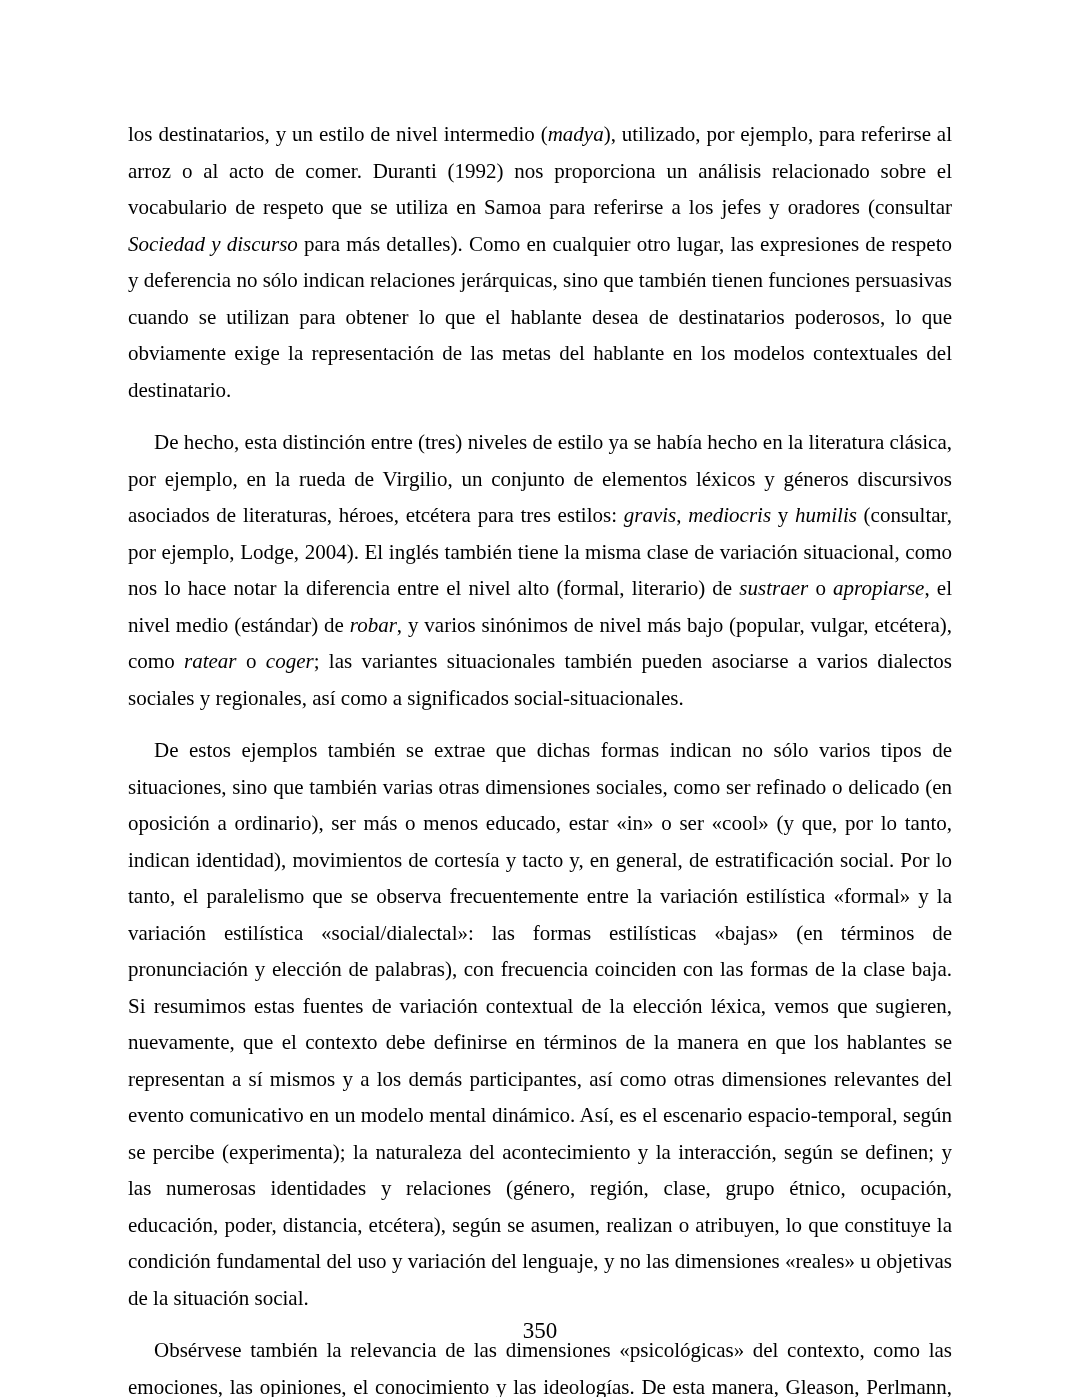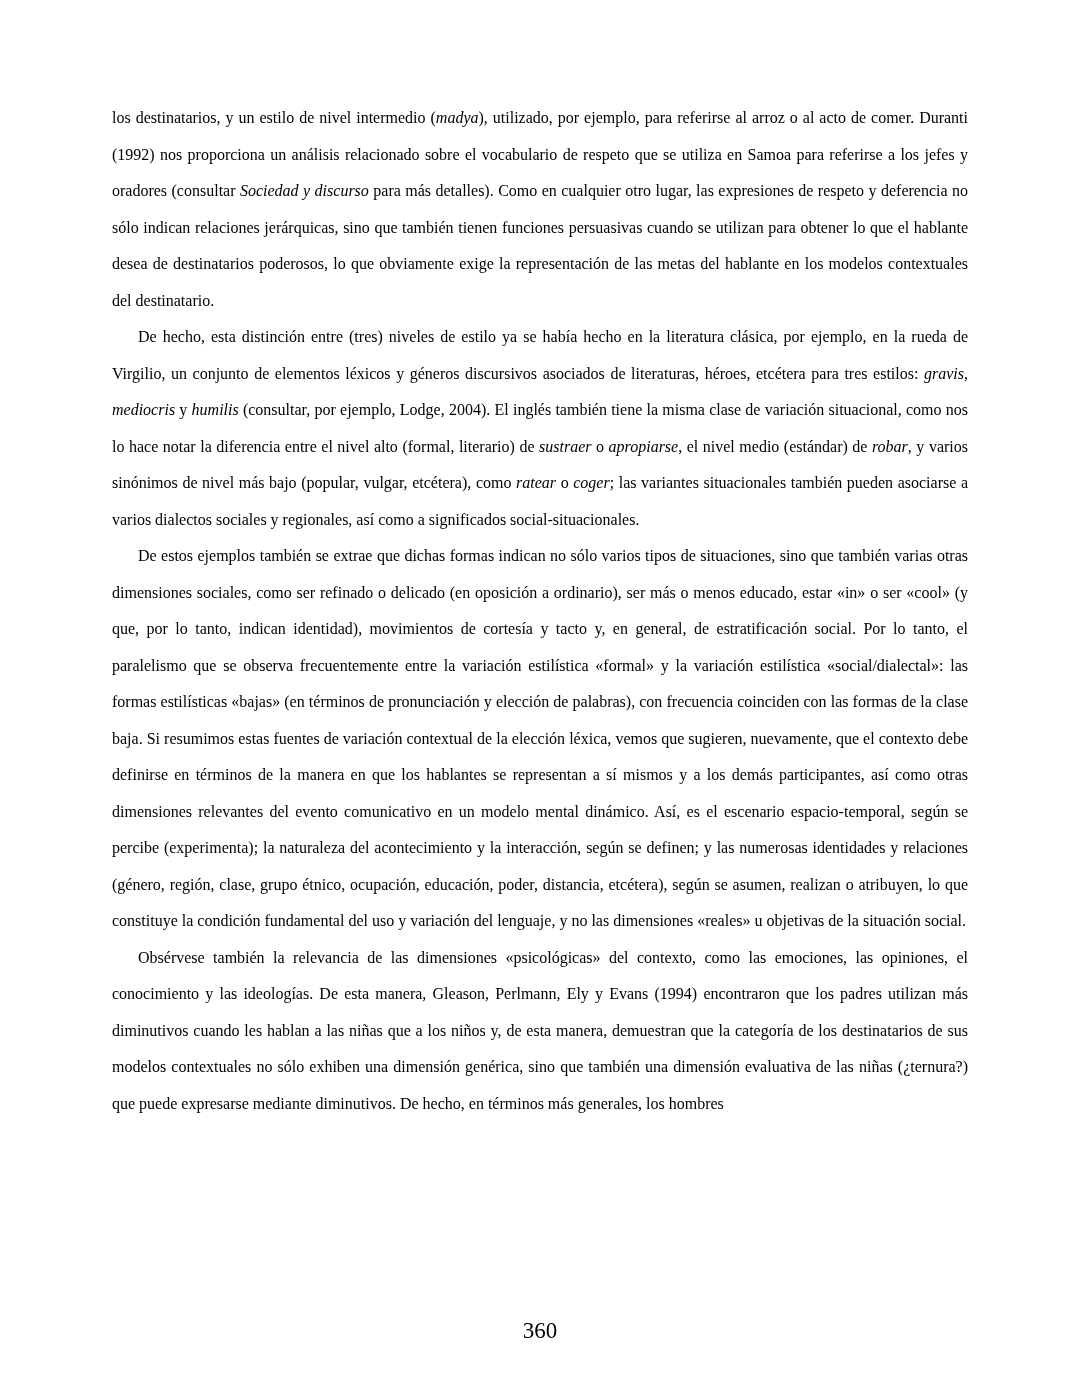--- a/index.html
+++ b/index.html
@@ -17,22 +17,22 @@
     box-sizing: border-box;
     overflow: hidden;
   }
   .content {
     position: absolute;
     left: 112px;
     top: 100px;
     width: 856px;
   }
   p {
-    margin: 0;
-    font-size: 16px;
+    margin: 16px;
+    font-size: 21px;
     line-height: 36.5px;
     text-align: justify;
     text-justify: inter-word;
     hyphens: none;
     -webkit-hyphens: none;
   }
   p.indent {
     text-indent: 26px;
   }
   em { font-style: italic; }
@@ -49,14 +49,14 @@
 </head>
 <body>
 
 <div class="page">
   <div class="content" id="body-container">
       <p class=""><span>los destinatarios, y un estilo de nivel intermedio (</span><em>madya</em><span>), utilizado, por ejemplo, para referirse al arroz o al acto de comer. Duranti (1992) nos proporciona un análisis relacionado sobre el vocabulario de respeto que se utiliza en Samoa para referirse a los jefes y oradores (consultar </span><em>Sociedad y discurso</em><span> para más detalles). Como en cualquier otro lugar, las expresiones de respeto y deferencia no sólo indican relaciones jerárquicas, sino que también tienen funciones persuasivas cuando se utilizan para obtener lo que el hablante desea de destinatarios poderosos, lo que obviamente exige la representación de las metas del hablante en los modelos contextuales del destinatario.</span></p>
       <p class="indent"><span>De hecho, esta distinción entre (tres) niveles de estilo ya se había hecho en la literatura clásica, por ejemplo, en la rueda de Virgilio, un conjunto de elementos léxicos y géneros discursivos asociados de literaturas, héroes, etcétera para tres estilos: </span><em>gravis</em><span>, </span><em>mediocris</em><span> y </span><em>humilis</em><span> (consultar, por ejemplo, Lodge, 2004). El inglés también tiene la misma clase de variación situacional, como nos lo hace notar la diferencia entre el nivel alto (formal, literario) de </span><em>sustraer</em><span> o </span><em>apropiarse</em><span>, el nivel medio (estándar) de </span><em>robar</em><span>, y varios sinónimos de nivel más bajo (popular, vulgar, etcétera), como </span><em>ratear</em><span> o </span><em>coger</em><span>; las variantes situacionales también pueden asociarse a varios dialectos sociales y regionales, así como a significados social-situacionales.</span></p>
       <p class="indent"><span>De estos ejemplos también se extrae que dichas formas indican no sólo varios tipos de situaciones, sino que también varias otras dimensiones sociales, como ser refinado o delicado (en oposición a ordinario), ser más o menos educado, estar «in» o ser «cool» (y que, por lo tanto, indican identidad), movimientos de cortesía y tacto y, en general, de estratificación social. Por lo tanto, el paralelismo que se observa frecuentemente entre la variación estilística «formal» y la variación estilística «social/dialectal»: las formas estilísticas «bajas» (en términos de pronunciación y elección de palabras), con frecuencia coinciden con las formas de la clase baja. Si resumimos estas fuentes de variación contextual de la elección léxica, vemos que sugieren, nuevamente, que el contexto debe definirse en términos de la manera en que los hablantes se representan a sí mismos y a los demás participantes, así como otras dimensiones relevantes del evento comunicativo en un modelo mental dinámico. Así, es el escenario espacio-temporal, según se percibe (experimenta); la naturaleza del acontecimiento y la interacción, según se definen; y las numerosas identidades y relaciones (género, región, clase, grupo étnico, ocupación, educación, poder, distancia, etcétera), según se asumen, realizan o atribuyen, lo que constituye la condición fundamental del uso y variación del lenguaje, y no las dimensiones «reales» u objetivas de la situación social.</span></p>
       <p class="indent"><span>Obsérvese también la relevancia de las dimensiones «psicológicas» del contexto, como las emociones, las opiniones, el conocimiento y las ideologías. De esta manera, Gleason, Perlmann, Ely y Evans (1994) encontraron que los padres utilizan más diminutivos cuando les hablan a las niñas que a los niños y, de esta manera, demuestran que la categoría de los destinatarios de sus modelos contextuales no sólo exhiben una dimensión genérica, sino que también una dimensión evaluativa de las niñas (¿ternura?) que puede expresarse mediante diminutivos. De hecho, en términos más generales, los hombres</span></p>
     </div>
-  <div class="folio">360</div>
+  <div class="folio">350</div>
 </div>
 
 </body></html>

